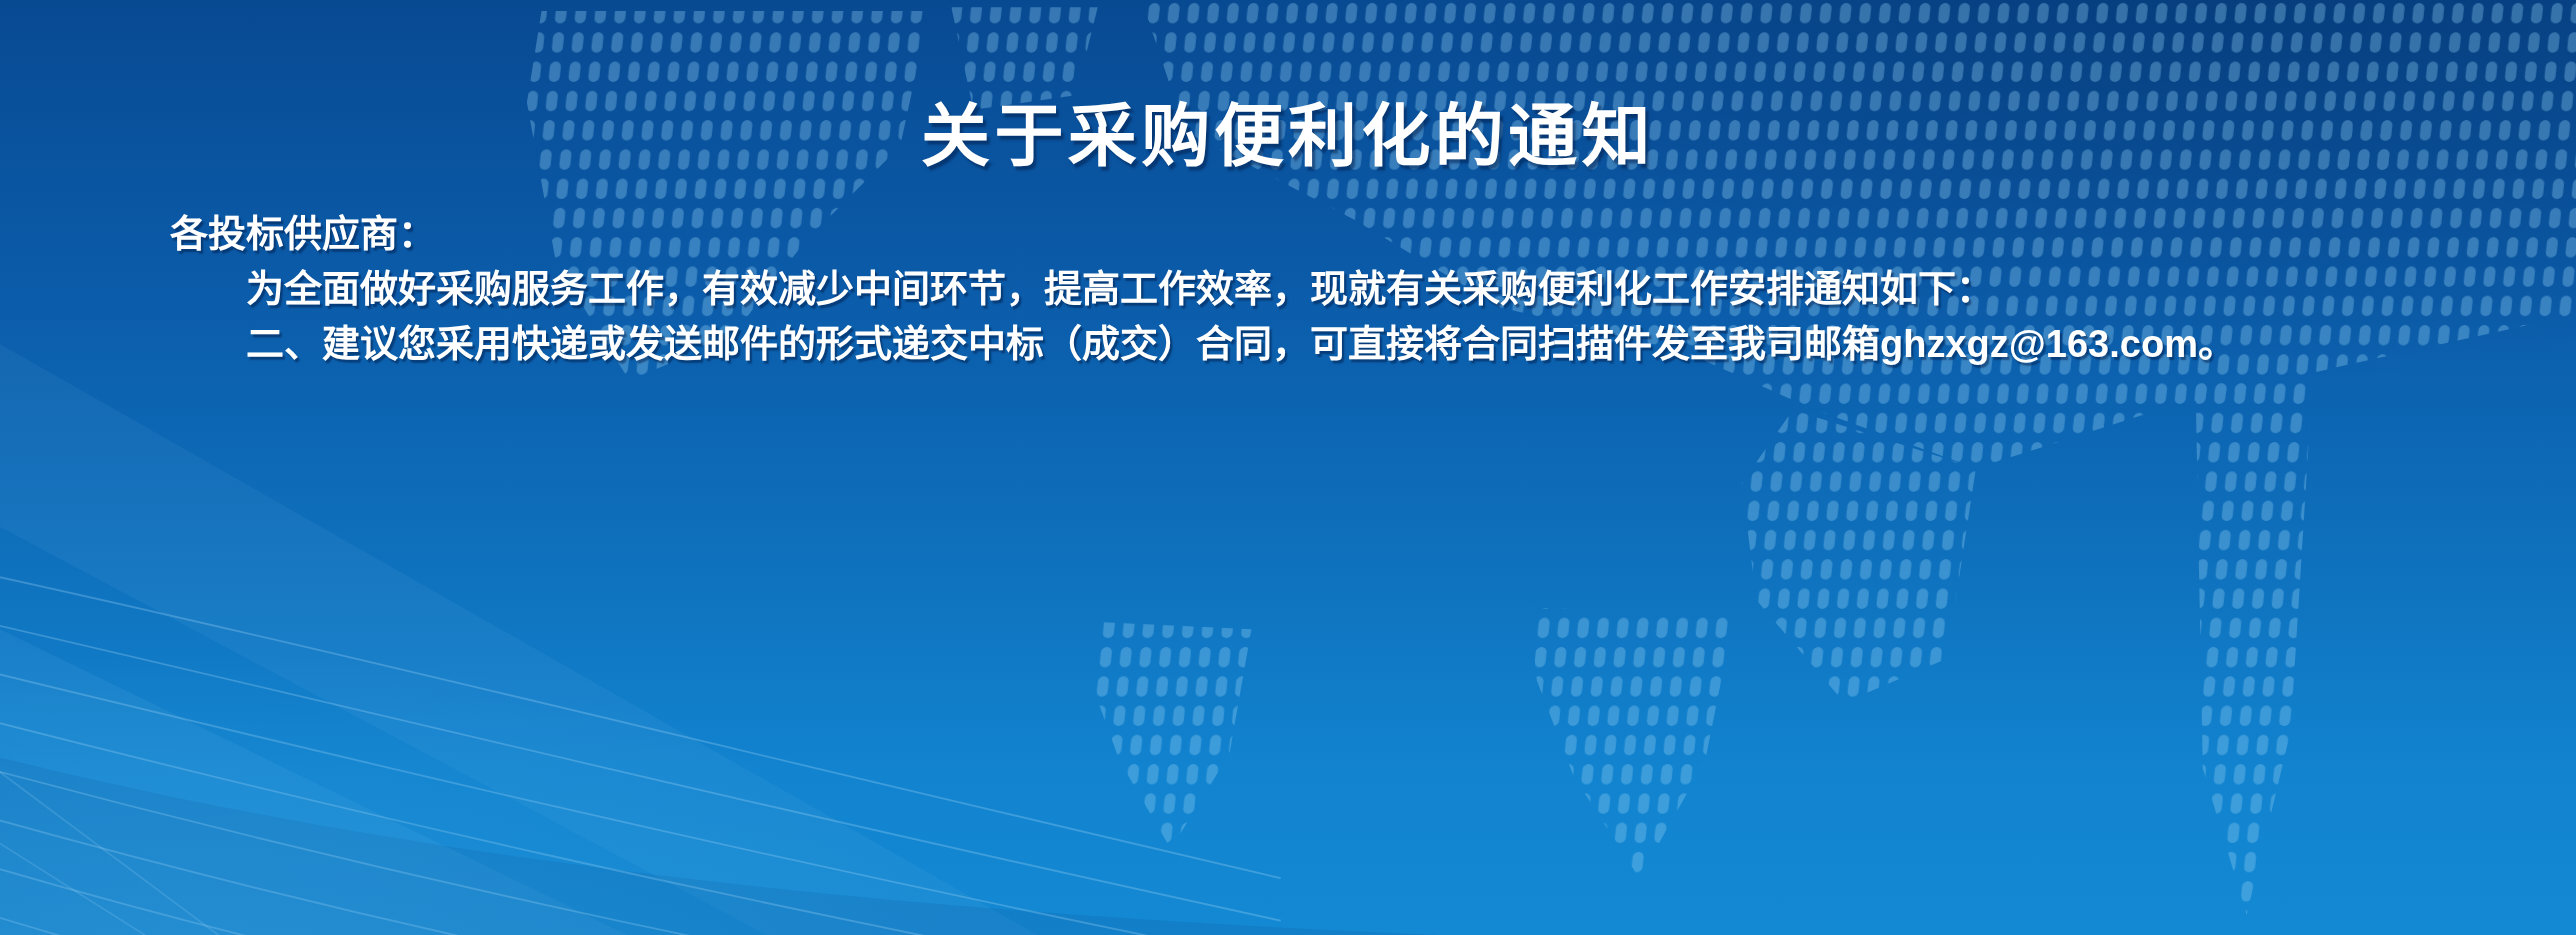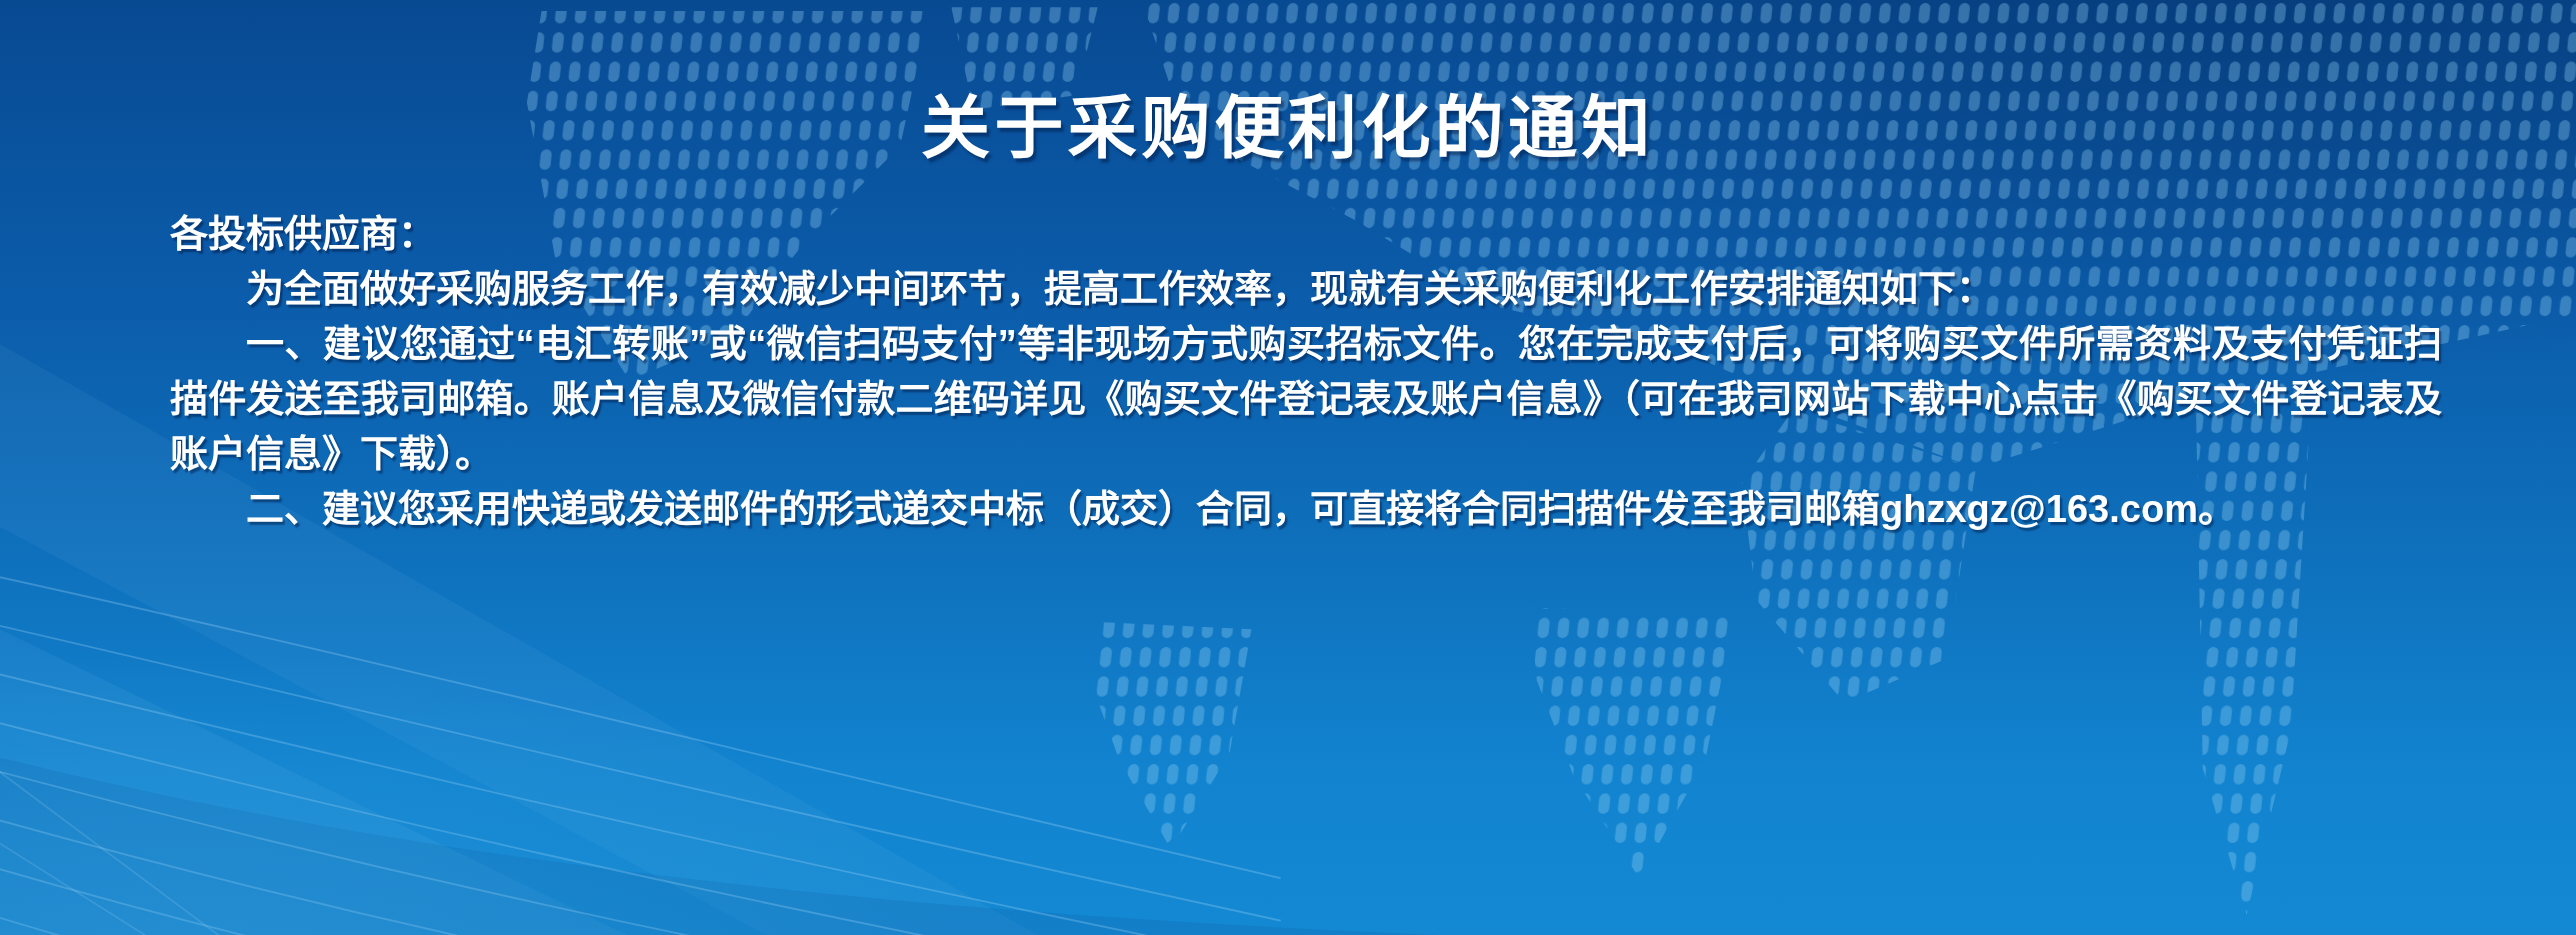--- a/index.html
+++ b/index.html
@@ -34,21 +34,21 @@
 
   .bg-svg {
     position: absolute;
     left: 0; top: 0;
     width: 2576px; height: 936px;
     pointer-events: none;
   }
 
   .notice-title {
     position: absolute;
-    left: 0; top: 88px;
+    left: 0; top: 96px;
     width: 100%;
     margin: 0;
     text-align: center;
     font-size: 69px;
     letter-spacing: 4.4px;
     line-height: 81px;
     text-shadow: 2.9px 3.7px 2.2px rgba(0, 28, 72, 0.5);
     z-index: 3;
   }
 
@@ -127,20 +127,19 @@
       <path d="M-20,1140 L200,1279" stroke-opacity="0.18"></path>
     </g>
   </svg>
 
   <h1 class="notice-title">关于采购便利化的通知</h1>
 
   <div class="notice-body">
     <p class="salutation">各投标供应商：</p>
     <div>
         <p class="body-par">为全面做好采购服务工作，有效减少中间环节，提高工作效率，现就有关采购便利化工作安排通知如下：</p>
-        <p class="body-par">一、建议您通过“电汇转账”或“微信扫码支付”等非现场方式购买招标文件。您在完成支付后，可将购买文件所需资料及支付凭证扫描件发送至我司邮箱。账户信息及微信付款二维码详见《购买文件登记表及账户信息》（可在我司网站下载中心点击《购买文件登记表及账户信息》下载）。</p>
         <p class="body-par">二、建议您采用快递或发送邮件的形式递交中标（成交）合同，可直接将合同扫描件发至我司邮箱ghzxgz@163.com。</p>
       </div>
   </div>
 
 
 </div>
 
 
 </body></html>

